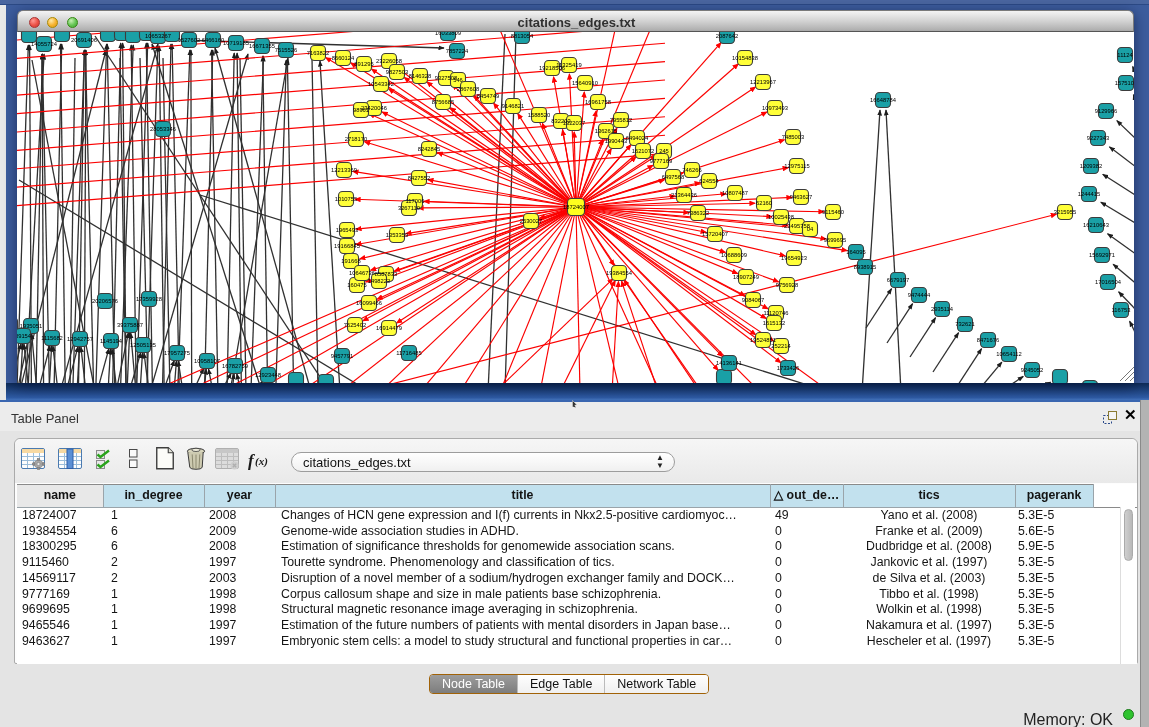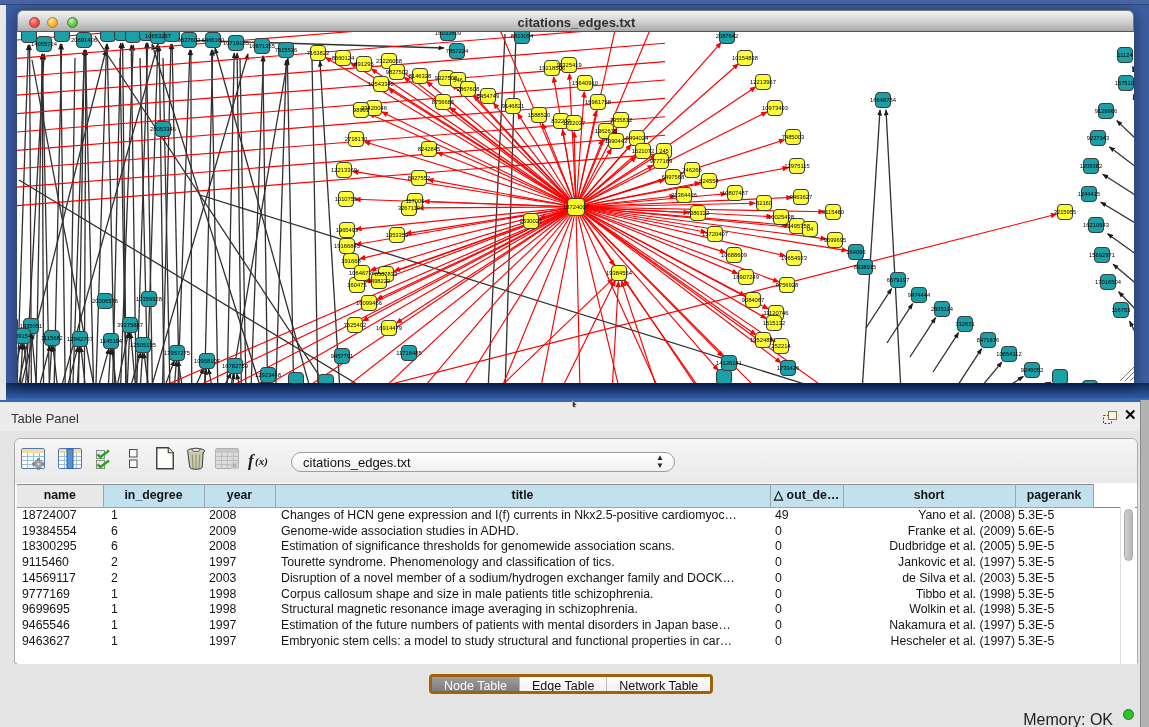--- a/index.html
+++ b/index.html
@@ -29,27 +29,27 @@
 #combo{position:absolute;left:276px;top:13px;width:384px;height:20px;background:linear-gradient(#fff,#f0f0f0);border:1px solid #9d9d9d;border-radius:10px;font-size:13px;color:#111;padding:2px 0 0 11px}
 #combo .arr{position:absolute;right:10px;top:1px;font-size:8px;color:#222;line-height:8px;text-align:center}
 
 #dtable{position:absolute;left:2px;top:45px;width:1120px;height:180px;background:#fff;overflow:hidden}
 table{border-collapse:collapse;table-layout:fixed;width:1120px;font-size:12.3px;color:#141414}
 th{height:23px;font-weight:bold;font-size:12.3px;background:#c2e1ee;border:1px solid #9aa4aa;border-top:1px solid #8a8a8a;overflow:hidden;white-space:nowrap}
 th.h0{background:#e8e8e8;border-left:none}
 td{height:15.7px;padding:0 0 0 5px;overflow:hidden;white-space:nowrap}
 td.c1{padding-left:8px}
 td.c3{padding-left:6px}
-td.c5{text-align:right;padding:0}
+td.c5{text-align:center;padding:0}
 td.c6{padding-left:3px}
 tr{line-height:15.7px}
 #vsb{position:absolute;left:1105px;top:68px;width:15px;height:157px;background:#fff;border-left:1px solid #ddd}
 #vthumb{position:absolute;left:3px;top:2px;width:9px;height:52px;border-radius:5px;background:linear-gradient(90deg,#cfcfcf,#b8b8b8);border:1px solid #aaa}
 
-#tabs{position:absolute;left:429px;top:272px;z-index:5;height:20px;display:flex;border:3px solid #a16207;border-radius:4px;overflow:hidden;font-size:12.5px}
+#tabs{position:absolute;left:429px;top:272px;z-index:5;height:20px;display:flex;border:1px solid #a16207;border-radius:4px;overflow:hidden;font-size:12.5px}
 #tabs div{padding:2px 12px 0 12px;background:linear-gradient(#fefefe,#f0f0f0);color:#111;border-right:1px solid #bbb}
 #tabs div.sel{background:linear-gradient(#9d9d9d,#7d7d7d);color:#fff}
 #tabs div:last-child{border-right:none}
 #mem{position:absolute;right:36px;top:309px;font-size:16px;color:#222}
 #memdot{position:absolute;right:15px;top:307px;width:11px;height:11px;border-radius:50%;background:#2fc32f;border:1px solid #1e7a1e}
 #rstrip{position:absolute;left:1140px;top:400px;width:9px;height:327px;background:#b3b3b3;border-left:1px solid #8a8a8a}
 </style></head>
 <body>
 <div id="app">
   <div id="bluebg"></div>
@@ -698,21 +698,21 @@
               <col style="width:78px">
               <col>
             </colgroup>
           <tbody>
               <tr>
                 <th class="h0">name</th>
                 <th>in_degree</th>
                 <th>year</th>
                 <th>title</th>
                 <th>△ out_de…</th>
-                <th>short</th>
+                <th>tics</th>
                 <th>pagerank</th>
                 <th style="background:#fff;border:none;border-bottom:1px solid #8a8a8a"></th>
               </tr>
           <tr>
                 <td class="c0">18724007</td>
                 <td class="c1">1</td>
                 <td class="c2">2008</td>
                 <td class="c3">Changes of HCN gene expression and I(f) currents in Nkx2.5-positive cardiomyoc…</td>
                 <td class="c4">49</td>
                 <td class="c5">Yano et al. (2008)</td>
@@ -728,21 +728,21 @@
                 <td class="c5">Franke et al. (2009)</td>
                 <td class="c6">5.6E-5</td>
                 <td class="c7"></td>
               </tr>
 <tr>
                 <td class="c0">18300295</td>
                 <td class="c1">6</td>
                 <td class="c2">2008</td>
                 <td class="c3">Estimation of significance thresholds for genomewide association scans.</td>
                 <td class="c4">0</td>
-                <td class="c5">Dudbridge et al. (2005)</td>
+                <td class="c5">Dudbridge et al. (2008)</td>
                 <td class="c6">5.9E-5</td>
                 <td class="c7"></td>
               </tr>
 <tr>
                 <td class="c0">9115460</td>
                 <td class="c1">2</td>
                 <td class="c2">1997</td>
                 <td class="c3">Tourette syndrome. Phenomenology and classification of tics.</td>
                 <td class="c4">0</td>
                 <td class="c5">Jankovic et al. (1997)</td>
@@ -756,21 +756,21 @@
                 <td class="c3">Disruption of a novel member of a sodium/hydrogen exchanger family and DOCK…</td>
                 <td class="c4">0</td>
                 <td class="c5">de Silva et al. (2003)</td>
                 <td class="c6">5.3E-5</td>
                 <td class="c7"></td>
               </tr>
 <tr>
                 <td class="c0">9777169</td>
                 <td class="c1">1</td>
                 <td class="c2">1998</td>
-                <td class="c3">Corpus callosum shape and size in male patients title schizophrenia.</td>
+                <td class="c3">Corpus callosum shape and size in male patients base schizophrenia.</td>
                 <td class="c4">0</td>
                 <td class="c5">Tibbo et al. (1998)</td>
                 <td class="c6">5.3E-5</td>
                 <td class="c7"></td>
               </tr>
 <tr>
                 <td class="c0">9699695</td>
                 <td class="c1">1</td>
                 <td class="c2">1998</td>
                 <td class="c3">Structural magnetic resonance image averaging in schizophrenia.</td>

